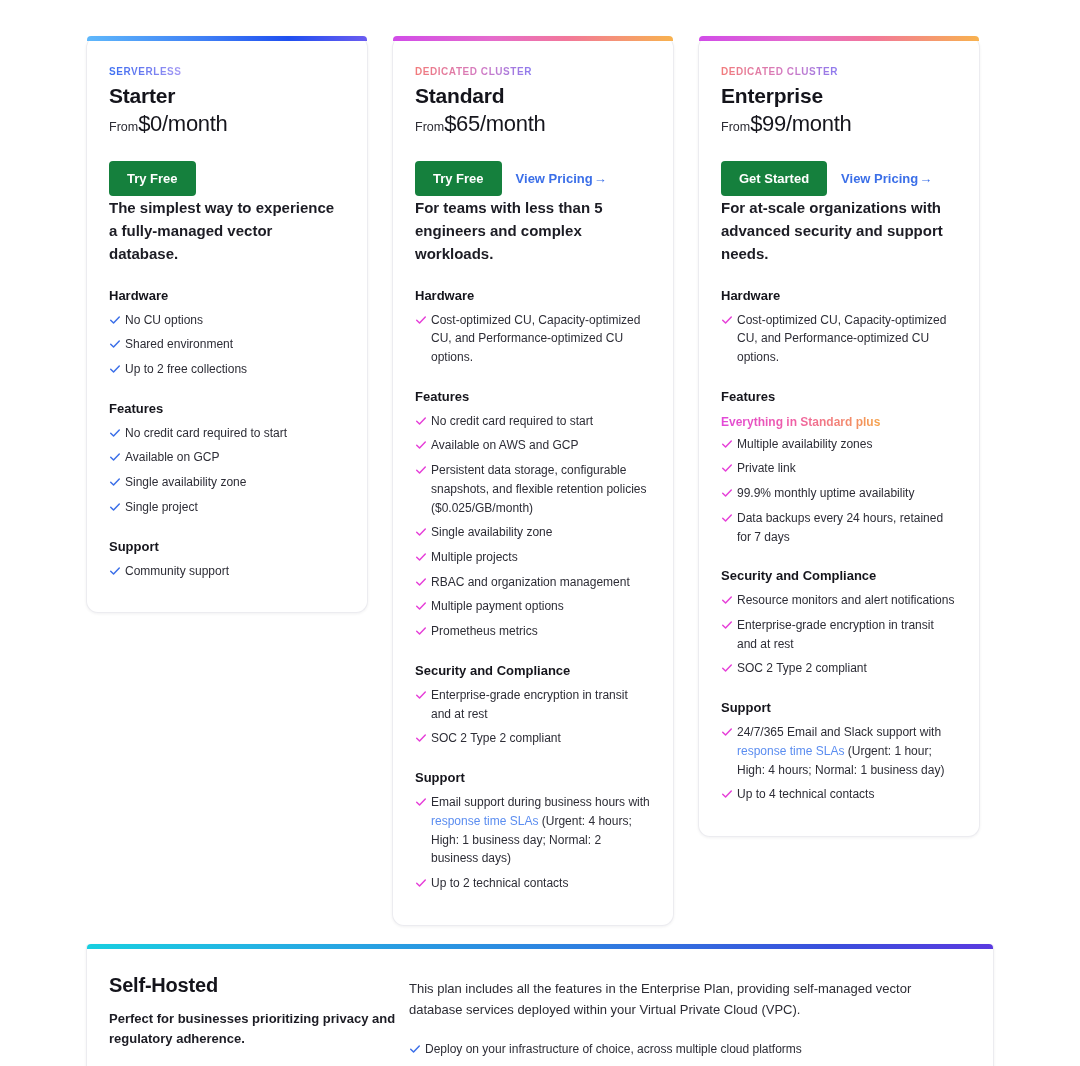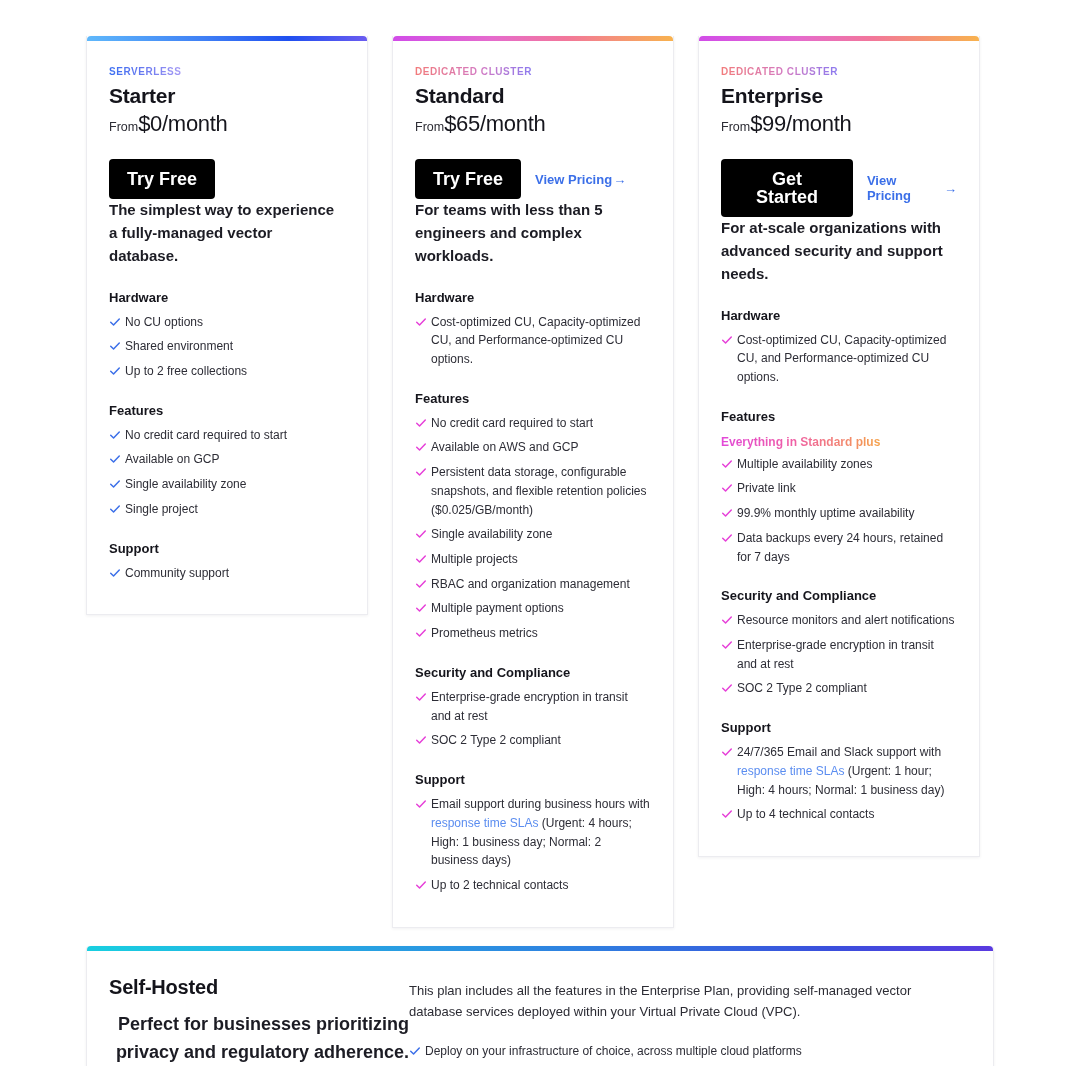--- a/index.html
+++ b/index.html
@@ -21,21 +21,21 @@
   .tiers {
     display: flex;
     gap: 24px;
     align-items: flex-start;
   }
   .card {
     width: 282px;
     background: #ffffff;
     border: 1px solid #ececf0;
     border-top: none;
-    border-radius: 0;
+    border-radius: 12px;
     box-shadow: 0 1px 3px rgba(16,20,40,0.06);
     position: relative;
     padding: 22px 22px 26px 22px;
   }
   .card-bar {
     position: absolute;
     top: 0; left: 0; right: 0;
     height: 5px;
     border-radius: 4px 4px 0 0;
   }
@@ -81,25 +81,25 @@
   }
 
   .cta-row {
     margin-top: 22px;
     display: flex;
     align-items: center;
     gap: 14px;
     min-height: 38px;
   }
   .btn-primary {
-    background: #000000;
+    background: #15803d;
     color: #ffffff;
     border: none;
     border-radius: 4px;
-    font-size: 18px;
+    font-size: 13px;
     font-weight: 600;
     font-family: inherit;
     padding: 11px 18px;
     cursor: pointer;
     line-height: 1;
   }
   .link-pricing {
     color: #3b6fe8;
     font-size: 13px;
     font-weight: 600;
@@ -164,25 +164,24 @@
     border-radius: 4px;
     box-shadow: 0 1px 3px rgba(16,20,40,0.06);
     display: flex;
     padding: 30px 26px 30px 22px;
     min-height: 186px;
   }
   .sh-left { width: 300px; flex: 0 0 300px; }
   .sh-title { font-size: 20px; font-weight: 700; color: #14141b; letter-spacing: -0.2px; }
   .sh-sub {
     margin-top: 12px;
-    font-size: 18px;
+    font-size: 13px;
     font-weight: 700;
     color: #1c1c24;
     line-height: 1.55;
-    text-align: right;
   }
   .sh-right { flex: 1; padding-top: 4px; }
   .sh-para {
     font-size: 13px;
     color: #2c2c34;
     line-height: 1.62;
     max-width: 540px;
   }
   .sh-right ul.feats { margin-top: 20px; }
   .sh-right ul.feats li { margin-bottom: 8px; }

